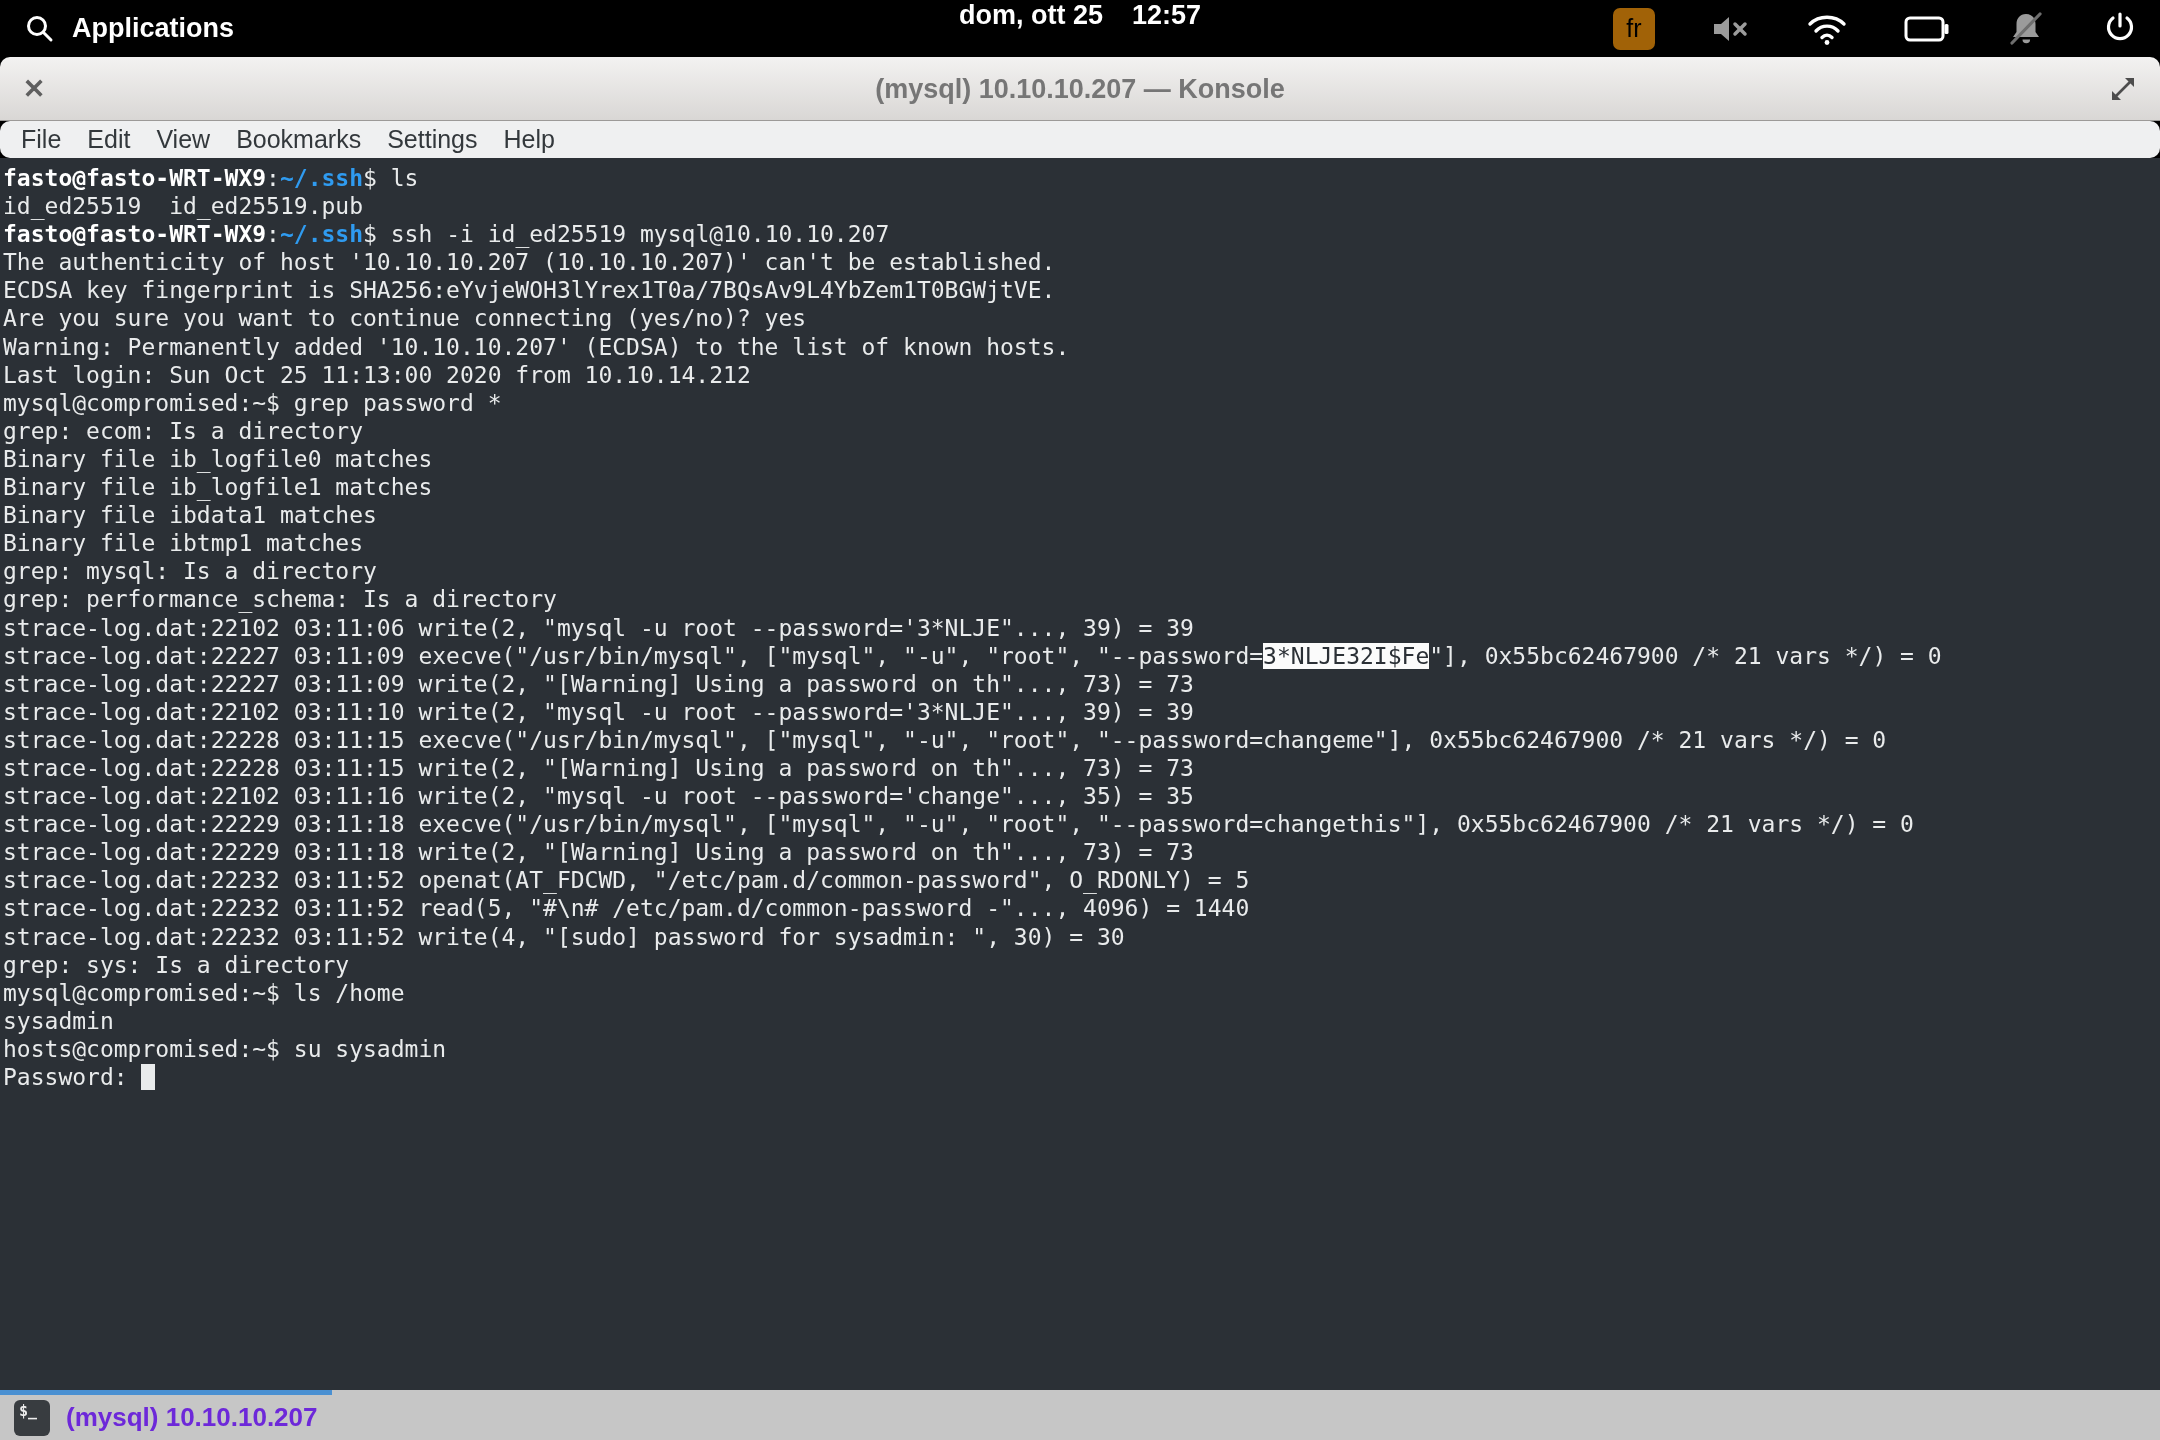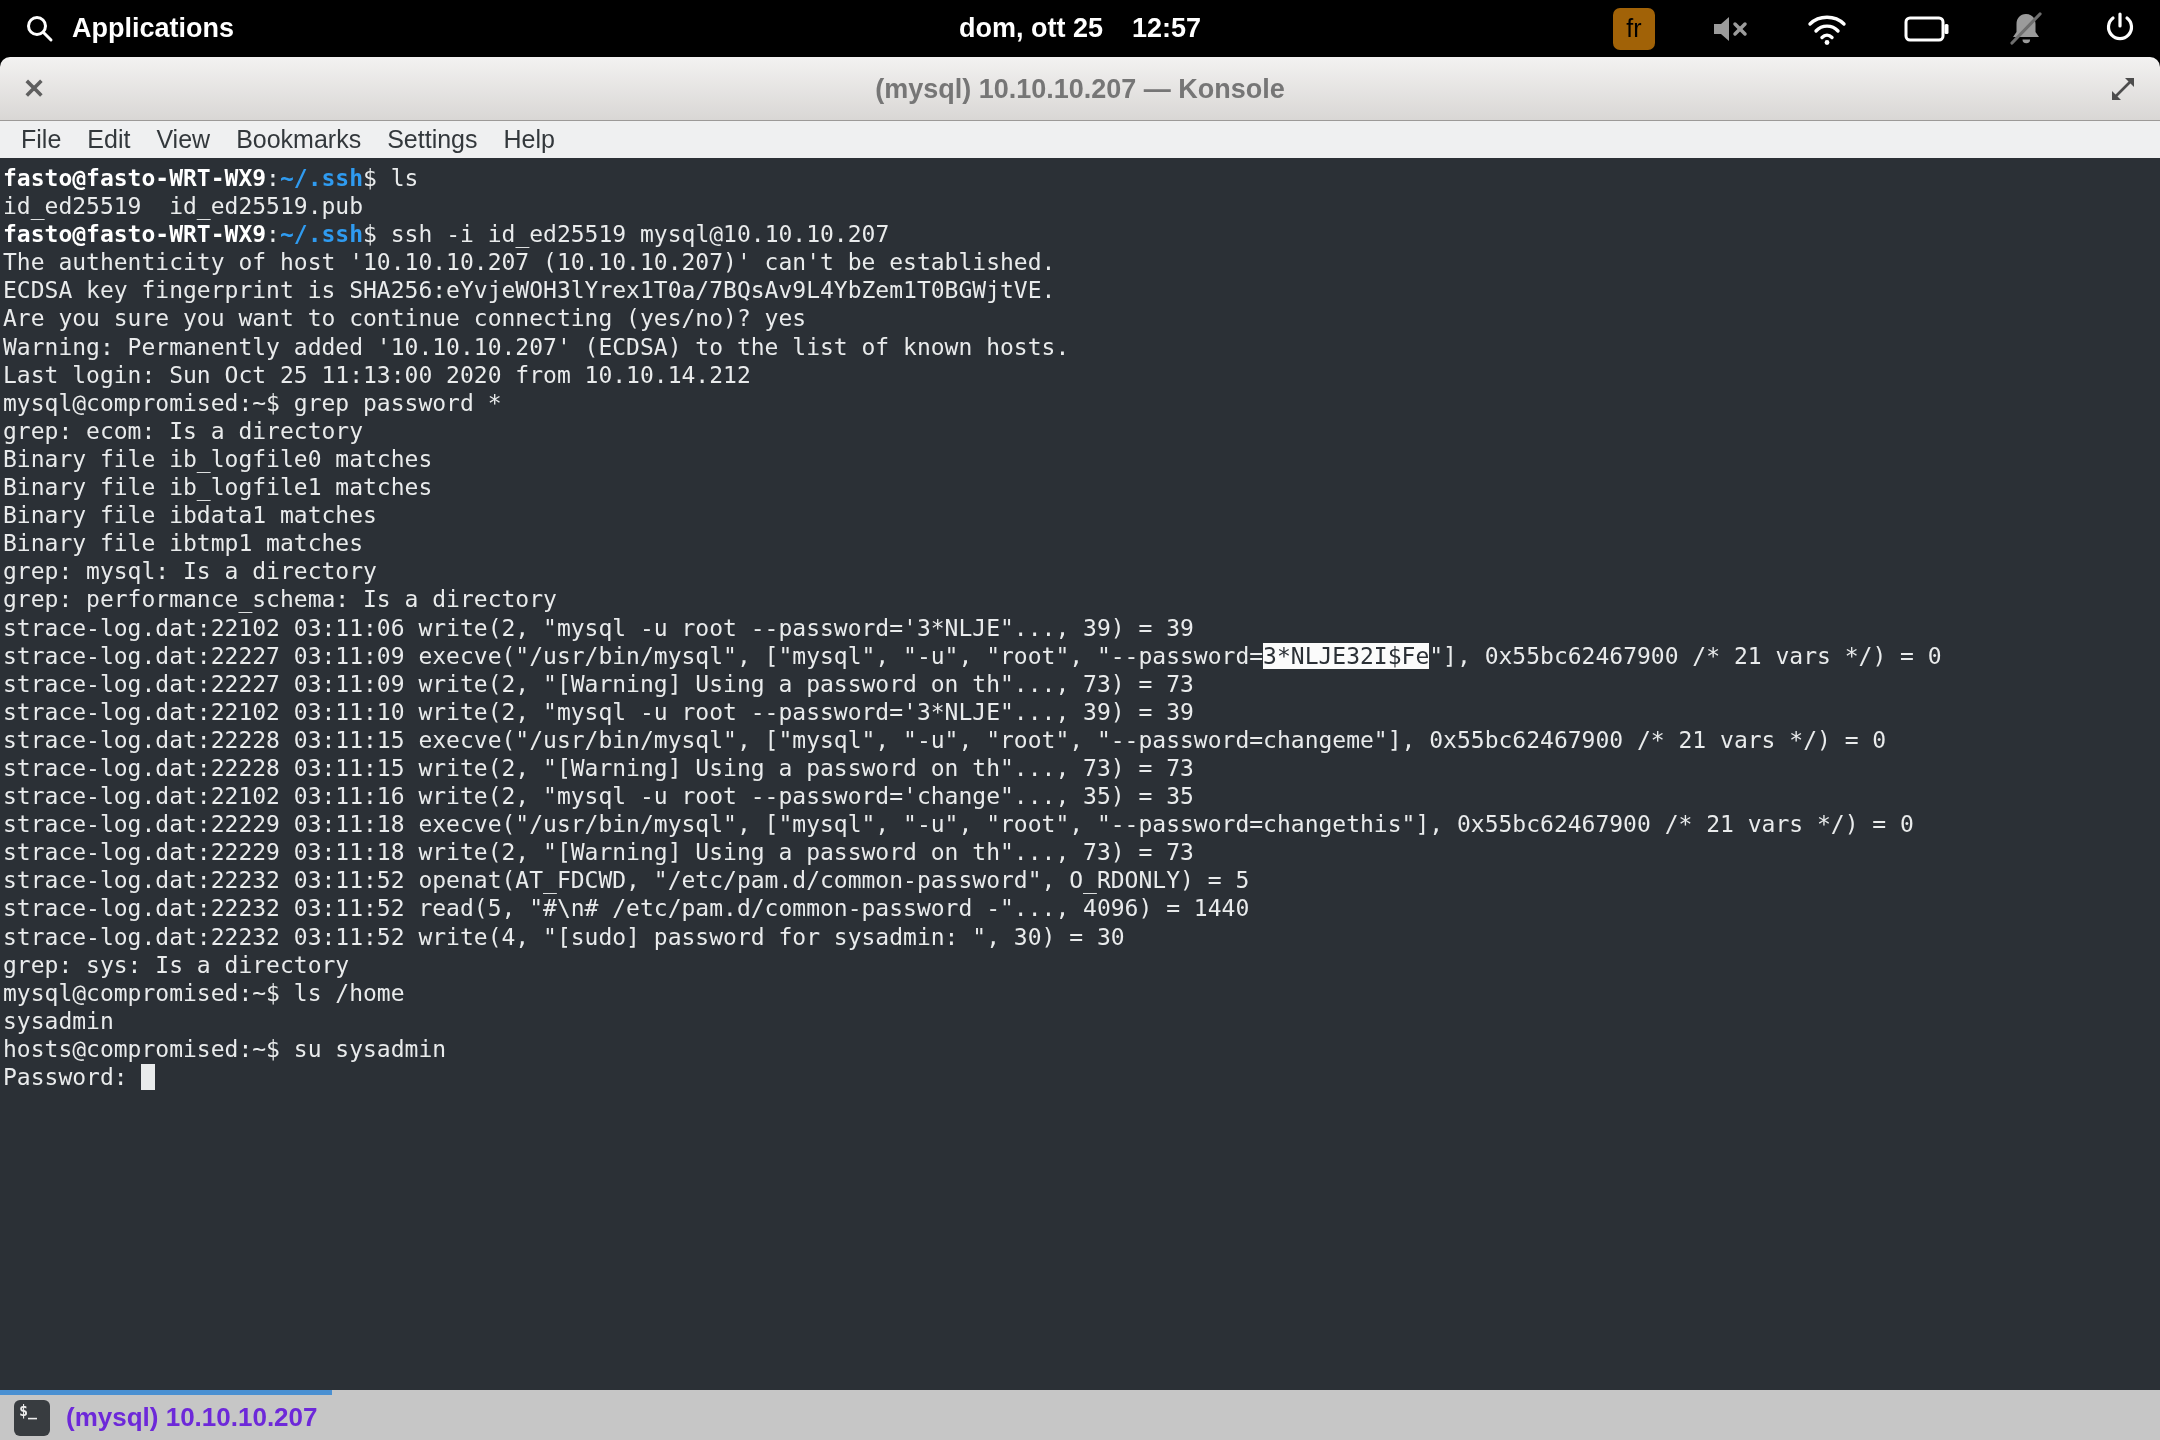--- a/index.html
+++ b/index.html
@@ -3,38 +3,38 @@
 <meta charset="utf-8">
 <style>
   * { margin:0; padding:0; box-sizing:border-box; }
   html,body { width:2160px; height:1440px; overflow:hidden; background:#000; }
   body { font-family:"Liberation Sans", sans-serif; position:relative; }
 
   
   .top-panel { position:absolute; top:0; left:0; width:2160px; height:57px; background:#000; color:#fff; }
   .panel-left { position:absolute; left:24px; top:0; height:57px; display:flex; align-items:center; gap:16px; }
   .panel-left .app-label { font-size:27px; font-weight:bold; }
-  .panel-clock { position:absolute; left:0; right:0; top:0; height:57px; display:flex; align-items:center; justify-content:center; gap:29px; }
+  .panel-clock { position:absolute; left:0; right:0; top:0; height:57px; display:flex; align-items:flex-start; justify-content:center; gap:29px; }
   .panel-clock span { font-size:27px; font-weight:bold; }
   .panel-tray { position:absolute; right:22px; top:0; height:57px; display:flex; align-items:center; gap:57px; }
   .kbd-box { width:42px; height:42px; background:#a16207; color:#000; border-radius:7px; display:flex; align-items:center; justify-content:center; font-size:25px; }
 
   
   .titlebar { position:absolute; top:57px; left:0; width:2160px; height:64px;
     background:linear-gradient(#f3f2f1, #d9d7d5); border-bottom:1px solid #9c9a98;
     border-top-left-radius:10px; border-top-right-radius:10px; }
   .close-btn { position:absolute; left:16px; top:14px; width:36px; height:36px; display:flex; align-items:center; justify-content:center;
     color:#5f5f5f; font-size:27px; font-weight:bold; }
   .win-title { position:absolute; left:0; right:0; top:0; height:64px; display:flex; align-items:center; justify-content:center;
     font-size:27px; font-weight:bold; color:#767676; }
   .max-btn { position:absolute; right:20px; top:15px; width:34px; height:34px; display:flex; align-items:center; justify-content:center; }
 
   
   .menubar { position:absolute; top:121px; left:0; width:2160px; height:37px; background:#eff0f1;
-    display:flex; align-items:center; gap:0; padding-left:8px; }
+    display:flex; align-items:center; gap:0; padding-left:8px;border-radius:10px; }
   .menu-item { font-size:25px; color:#33383c; padding:0 13px; }
 
   
   .terminal { position:absolute; top:158px; left:0; width:2160px; height:1232px; background:#2b3036; padding:6px 0 0 3px; overflow:hidden; }
   .tline { white-space:pre; font-family:"DejaVu Sans Mono","Liberation Mono",monospace; font-size:23px; line-height:28.1px; color:#e9ebec; }
   .tline .user { color:#ffffff; font-weight:bold; }
   .tline .path { color:#2f9bf0; font-weight:bold; }
   .tline .sel  { background:#fbfbfb; color:#2b3036; }
   .tline .cursor { background:#e9ebec; color:#2b3036; }
 

